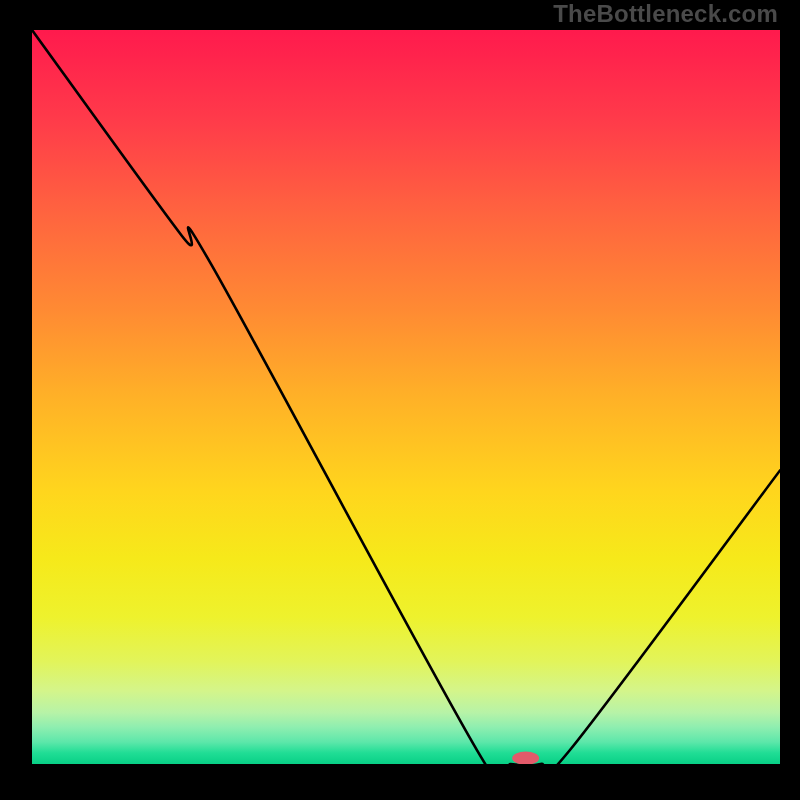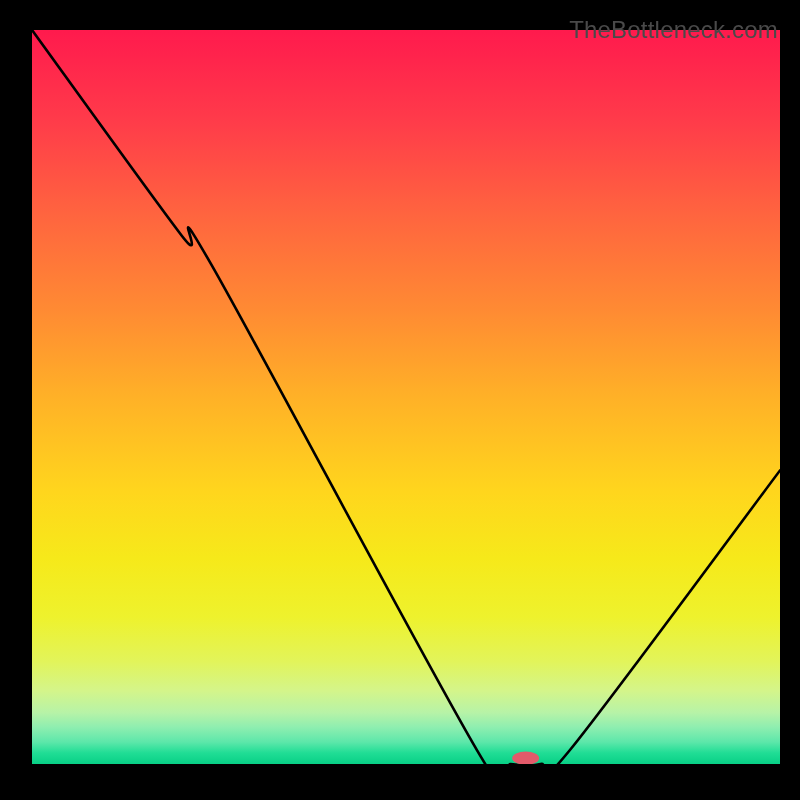--- a/index.html
+++ b/index.html
@@ -33,25 +33,25 @@
       #e2f45a 86%,
       #d4f58a 90%,
       #b7f3a7 93%,
       #8eeeb0 95%,
       #5de7aa 97%,
       #20dd95 98.5%,
       #08d086 100%);
   }
   .watermark {
     position: absolute;
-    top: 16px;
+    top: 0;
     right: 22px;
     font-family: Arial, Helvetica, sans-serif;
     font-size: 24px;
-    font-weight: 400;
+    font-weight: 700;
     color: #4a4a4a;
     letter-spacing: 0.2px;
     pointer-events: none;
   }
   .curve-layer {
     position: absolute;
     left: 32px;
     top: 30px;
     width: 748px;
     height: 734px;

